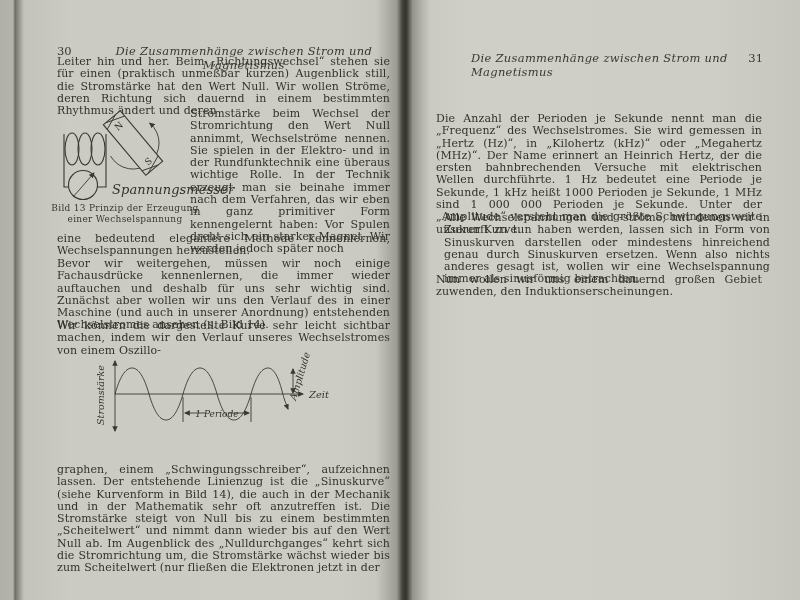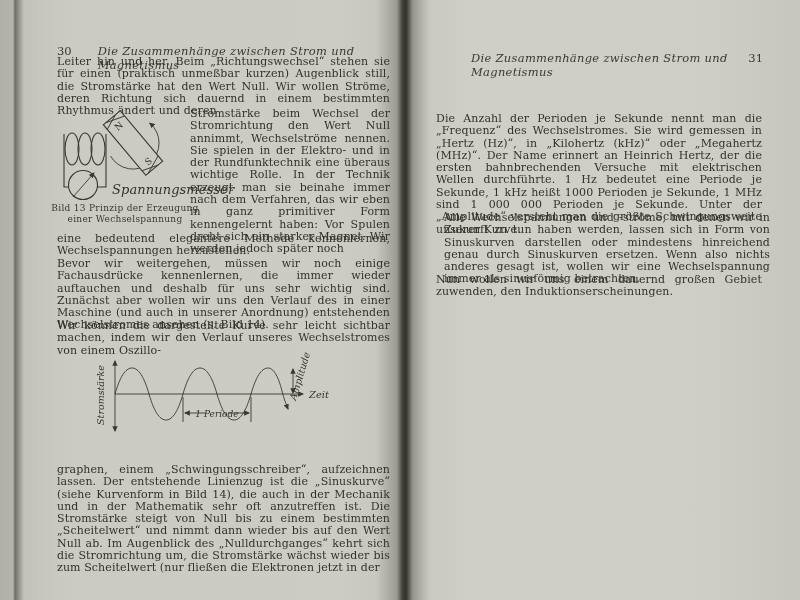--- a/index.html
+++ b/index.html
@@ -51,21 +51,21 @@
     font-style:italic;fill:#33312b;
   }
 </style>
 </head>
 <body>
 
 <div class="scan">
 
   <div class="page page-left">
 
-    <div class="hdr" style="left:57px;top:33px;width:333px;">
+    <div class="hdr" style="left:57px;top:33px;width:333px;text-align:center;">
       <span class="pn">30</span>
       <span class="title" style="margin-left:26px;">Die Zusammenhänge zwischen Strom und Magnetismus</span>
     </div>
 
     <div class="tx" style="left:57px;top:56px;width:333px;">Leiter hin und her. Beim „Richtungswechsel“ stehen sie für einen (praktisch unmeßbar kurzen) Augenblick still, die Stromstärke hat den Wert Null. Wir wollen Ströme, deren Richtung sich dauernd in einem bestimmten Rhythmus ändert und deren</div>
 
     <svg style="position:absolute;left:57px;top:112px;" width="140" height="95" viewBox="0 0 140 95">
       <defs>
         <marker id="arr" markerWidth="7" markerHeight="6" refX="5.4" refY="3" orient="auto-start-reverse">
           <path d="M0,0 L6.5,3 L0,6 z" fill="#3a3831"></path>

